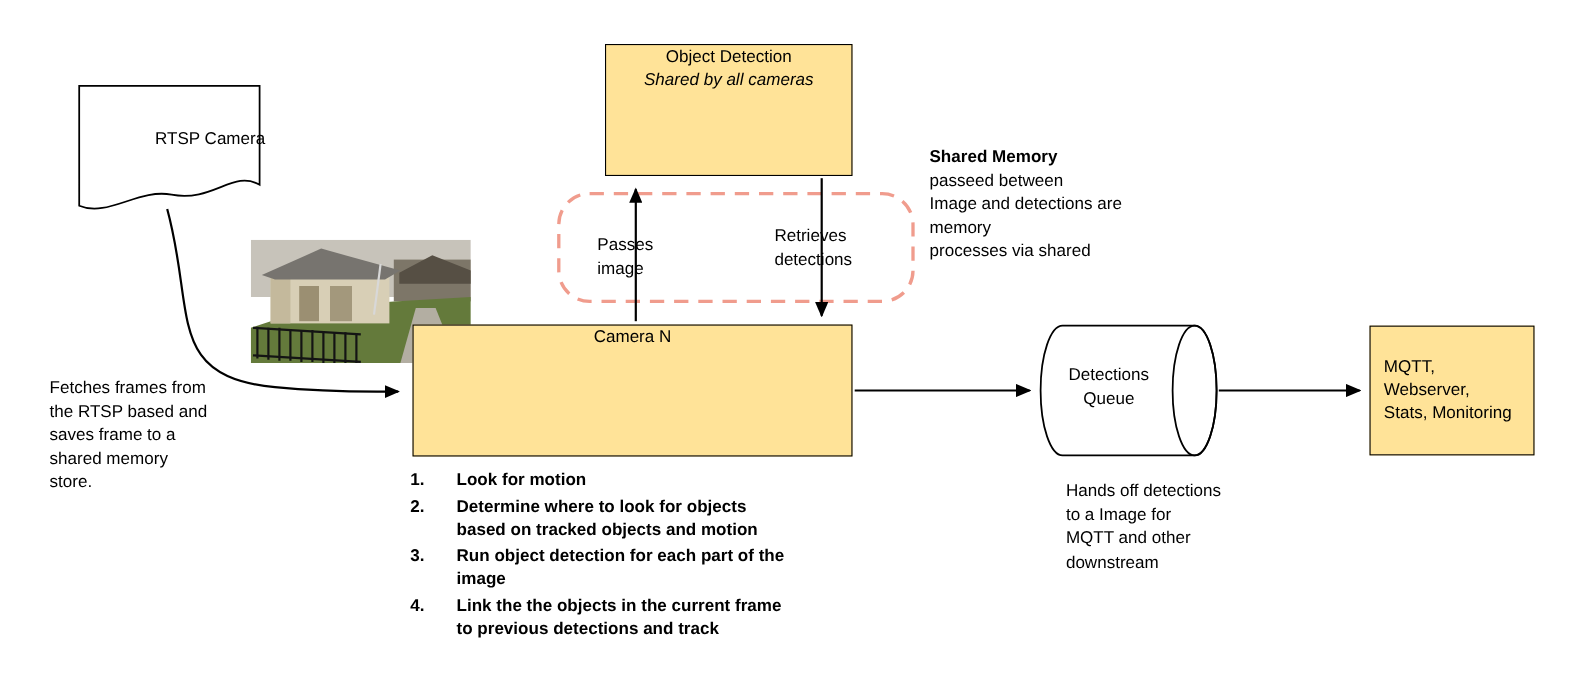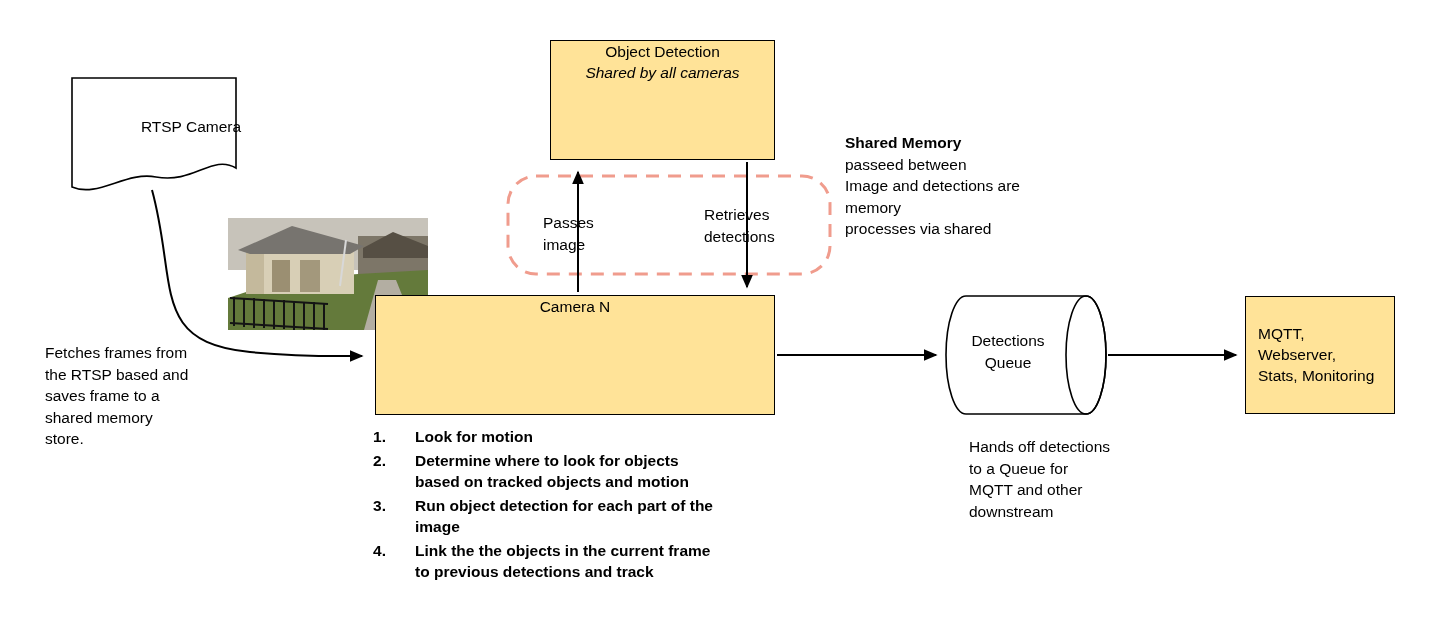--- a/index.html
+++ b/index.html
@@ -158,21 +158,21 @@
     <div>store.</div>
   </div>
 
   <div class="note center" style="left:948px; top:330px; width:120px;">
     <div>Detections</div>
     <div>Queue</div>
   </div>
 
   <div class="note" style="left:969px; top:436px; width:175px;">
     <div>Hands off detections</div>
-    <div>to a Queue for</div>
+    <div>to a Image for</div>
     <div>MQTT and other</div>
     <div>downstream</div>
   </div>
 
   <div class="box left-text" style="left:1245px; top:296px; width:150px; height:118px; padding:26px 13px 0 12px;">
     <div>MQTT, Webserver,</div>
     <div>Stats, Monitoring</div>
   </div>
 
 </div>

